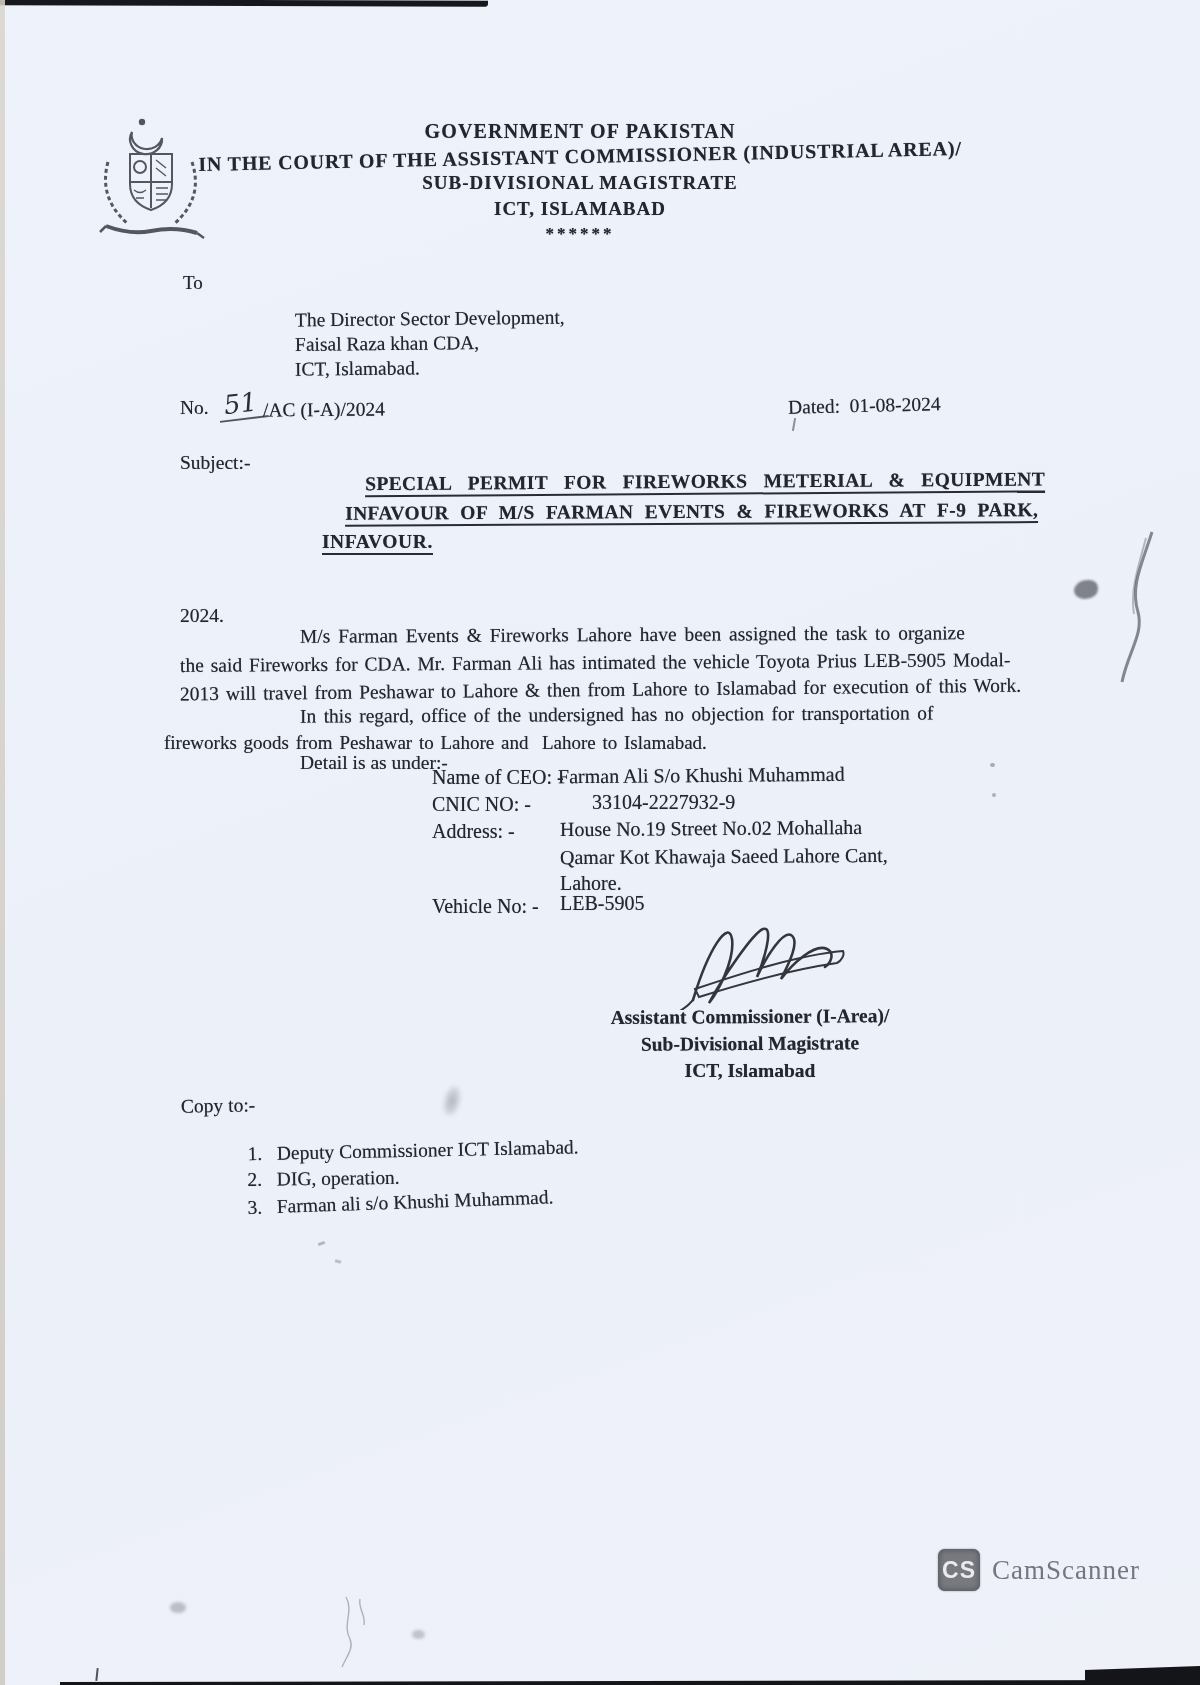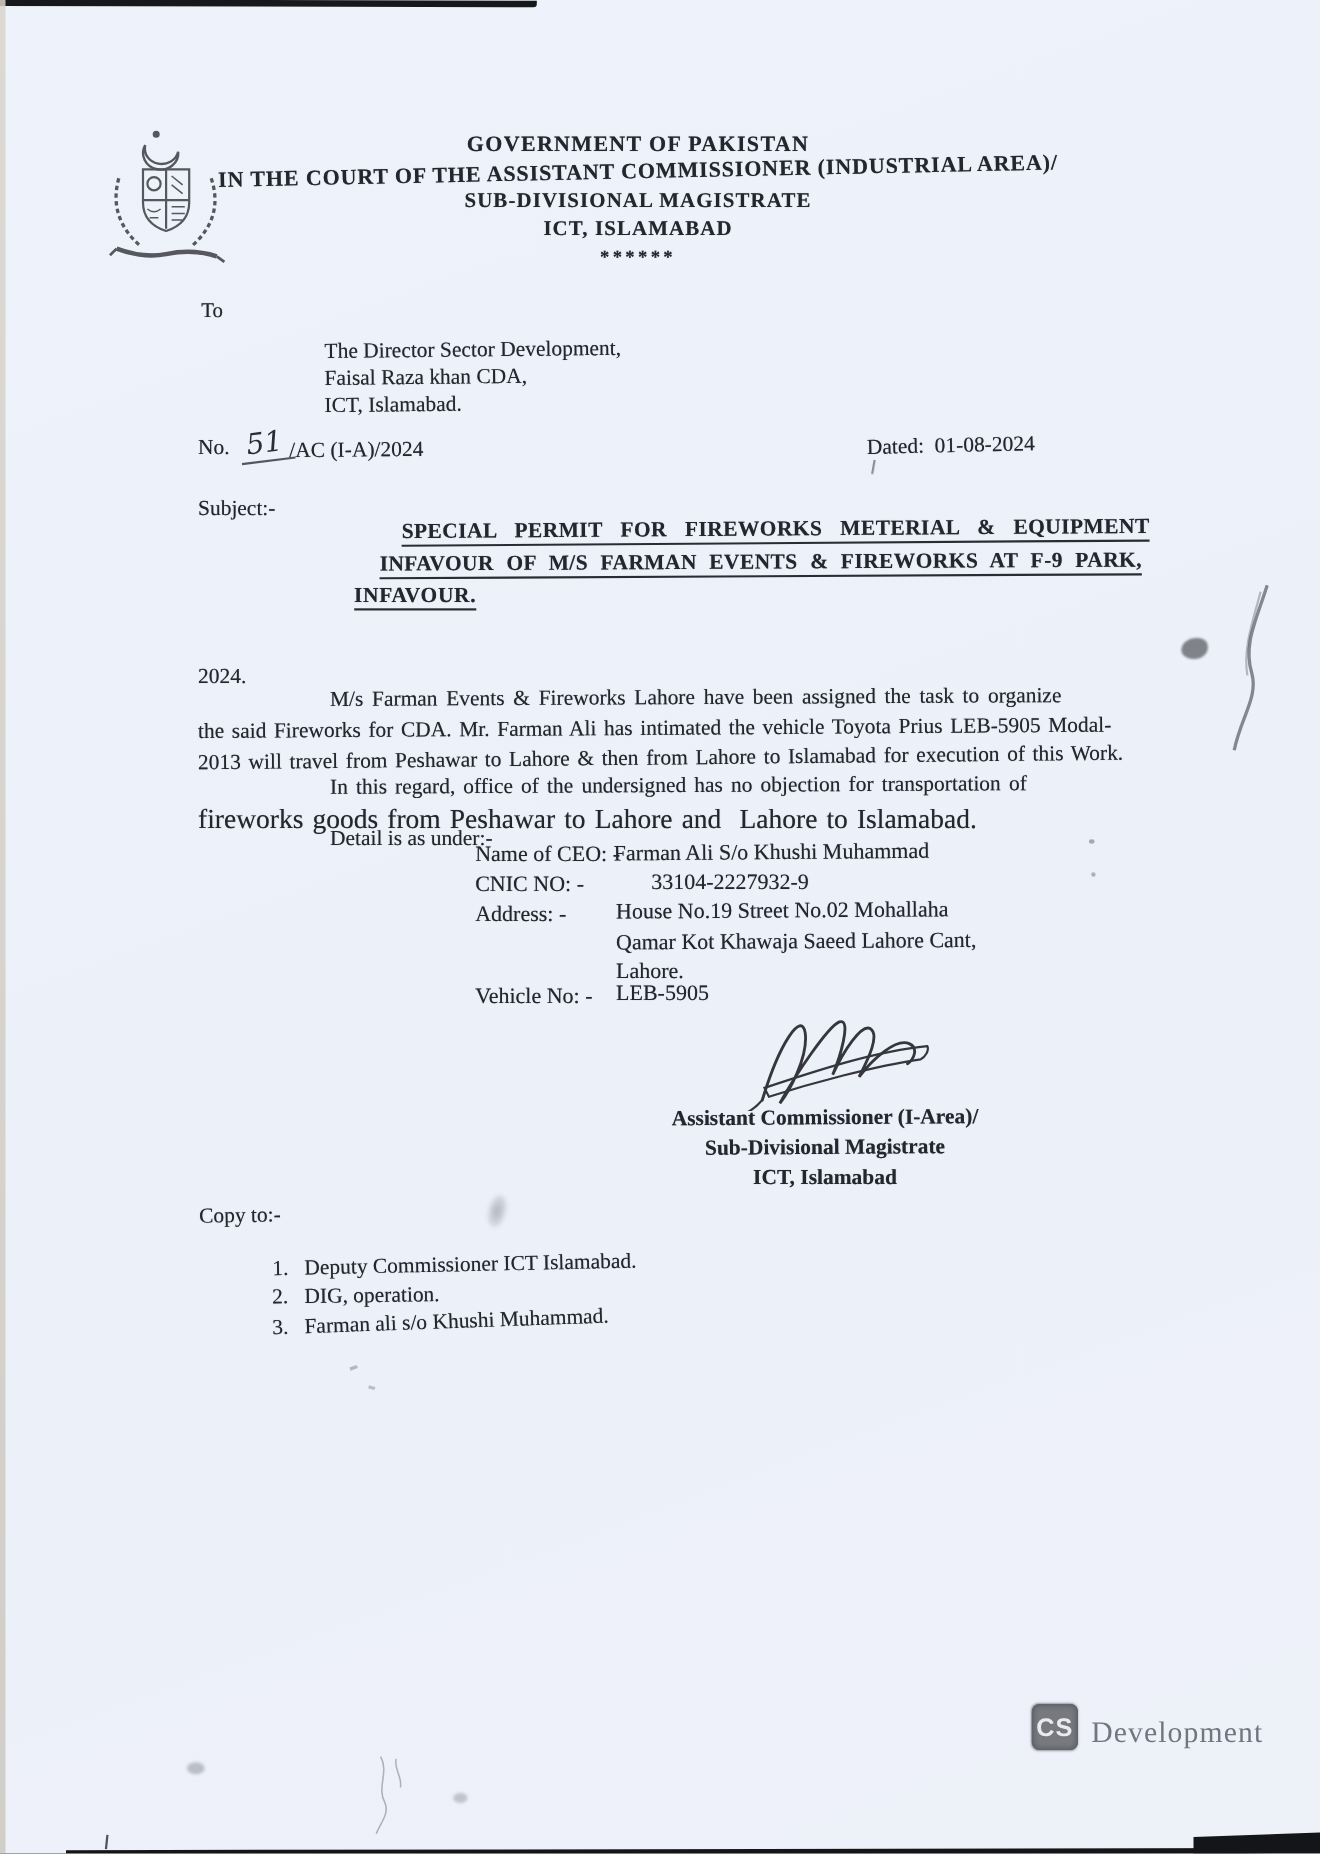--- a/index.html
+++ b/index.html
@@ -114,21 +114,21 @@
     <span class="u">INFAVOUR.</span>
   </div>
 
   <div class="abs t" style="left:180px;top:605px;font-size:19.5px;">2024.</div>
 
   <div class="abs t" style="left:300px;top:624px;font-size:19.5px;word-spacing:3px;transform:rotate(-0.3deg);">M/s Farman Events &amp; Fireworks Lahore have been assigned the task to organize</div>
   <div class="abs t" style="left:180px;top:652px;font-size:19.5px;word-spacing:2px;transform:rotate(-0.4deg);">the said Fireworks for CDA. Mr. Farman Ali has intimated the vehicle Toyota Prius LEB-5905 Modal-</div>
   <div class="abs t" style="left:180px;top:679px;font-size:19.5px;word-spacing:2px;transform:rotate(-0.6deg);">2013 will travel from Peshawar to Lahore &amp; then from Lahore to Islamabad for execution of this Work.</div>
 
   <div class="abs t" style="left:300px;top:704px;font-size:19.5px;word-spacing:2.5px;transform:rotate(-0.3deg);">In this regard, office of the undersigned has no objection for transportation of</div>
-  <div class="abs t" style="left:180px;top:732px;font-size:25px;word-spacing:2px;">fireworks goods from Peshawar to Lahore and  Lahore to Islamabad.</div>
+  <div class="abs t" style="left:164px;top:732px;font-size:19px;word-spacing:2px;">fireworks goods from Peshawar to Lahore and  Lahore to Islamabad.</div>
 
   <div class="abs t" style="left:300px;top:752px;font-size:19.5px;">Detail is as under:-</div>
 
   <div class="abs t" style="left:432px;top:766px;font-size:20px;">Name of CEO: -</div>
   <div class="abs t" style="left:558px;top:764px;font-size:20px;transform:rotate(-0.5deg);">Farman Ali S/o Khushi Muhammad</div>
 
   <div class="abs t" style="left:432px;top:793px;font-size:20px;">CNIC NO: -</div>
   <div class="abs t" style="left:560px;top:791px;font-size:20px;margin-left:32px;">33104-2227932-9</div>
 
   <div class="abs t" style="left:432px;top:820px;font-size:20px;">Address: -</div>
@@ -156,18 +156,18 @@
   <div class="abs t" style="left:228px;top:1118px;font-size:19.5px;transform:rotate(-1.2deg);">
     <span>1.</span><span>&nbsp;&nbsp;&nbsp;</span><span>Deputy Commissioner ICT Islamabad.</span>
   </div>
   <div class="abs t" style="left:228px;top:1146px;font-size:19.5px;transform:rotate(-0.8deg);">
     <span>2.</span><span>&nbsp;&nbsp;&nbsp;</span><span>DIG, operation.</span>
   </div>
   <div class="abs t" style="left:228px;top:1170px;font-size:19.5px;transform:rotate(-2deg);">
     <span>3.</span><span>&nbsp;&nbsp;&nbsp;</span><span>Farman ali s/o Khushi Muhammad.</span>
   </div>
 
-  <div class="abs" style="left:938px;top:1549px;display:flex;align-items:flex-end;gap:12px;">
+  <div class="abs" style="left:938px;top:1549px;display:flex;align-items:center;gap:12px;">
     <div class="csbox">CS</div>
-    <div style="font-family:'Liberation Serif', serif;font-size:27px;color:#73767f;letter-spacing:1px;">Development</div>
+    <div style="font-family:'Liberation Serif', serif;font-size:27px;color:#73767f;letter-spacing:1px;">CamScanner</div>
   </div>
 
 </div>
 
 </body></html>

